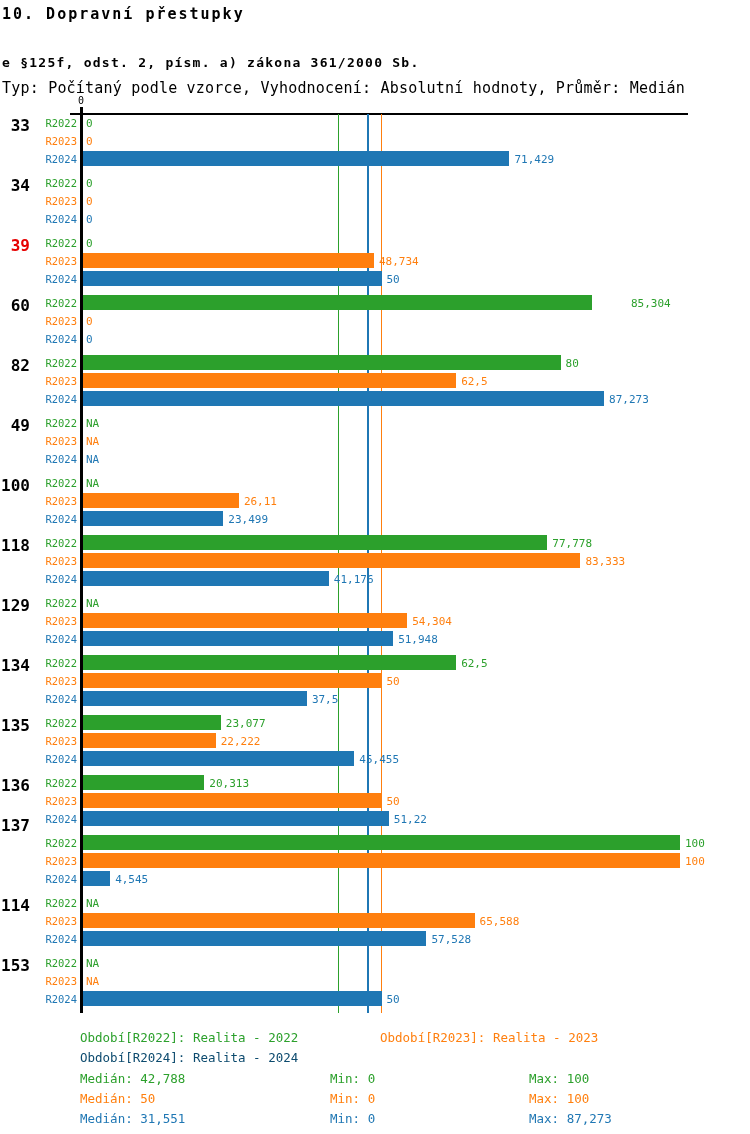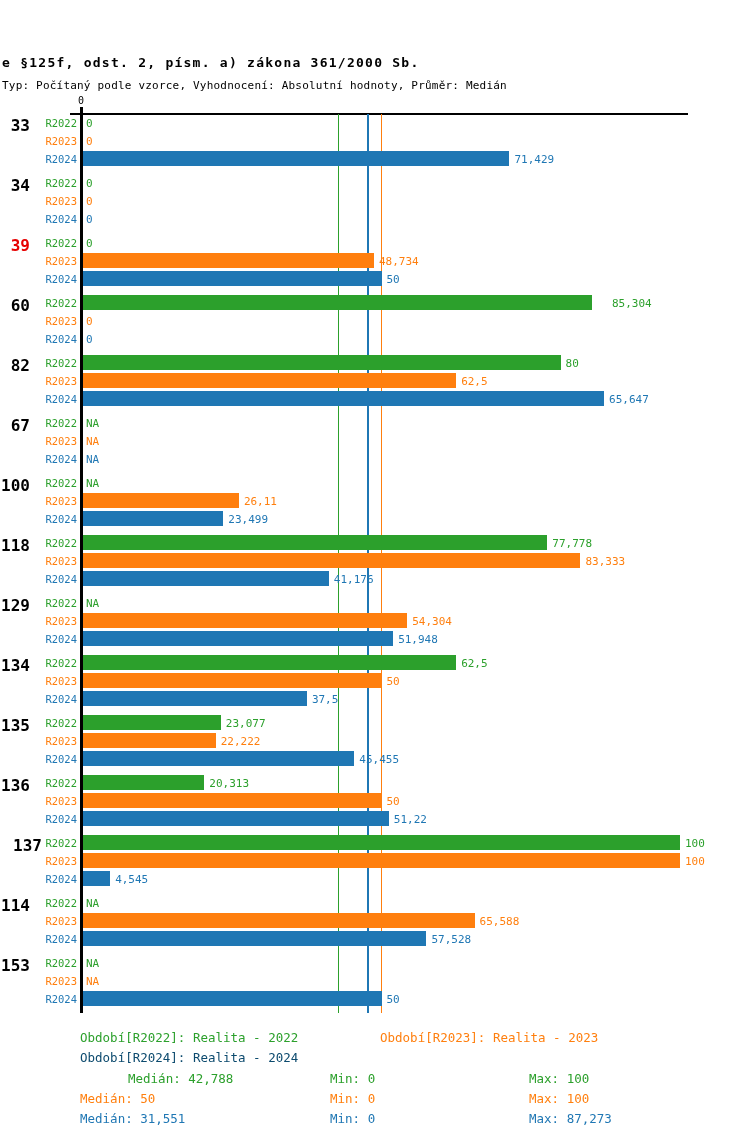--- a/index.html
+++ b/index.html
@@ -3,36 +3,37 @@
 <meta charset="utf-8">
 <style>
   html,body { margin:0; padding:0; background:#fff; }
   .page {
     position:relative; width:750px; height:1134px; background:#ffffff;
     font-family:"DejaVu Sans Mono", monospace; overflow:hidden;
   }
   .abs { position:absolute; white-space:pre; }
   .title-line  { left:2px; font-weight:bold; font-size:15px; letter-spacing:2px; color:#000; }
   .sub-line    { left:2px; font-weight:bold; font-size:13px; letter-spacing:1.25px; color:#000; }
-  .meta-line   { left:2px; font-size:11px; letter-spacing:0.2px; color:#000; }
+  .meta-line   { left:2px; font-size:15px; letter-spacing:0.2px; color:#000; }
   .tick-label  { font-size:10px; color:#000; }
   .axis-h      { position:absolute; background:#000; height:2px; }
   .axis-v      { position:absolute; background:#000; width:2.5px; }
   .median-line { position:absolute; width:1.5px; top:114px; height:899px; }
   .glabel      { position:absolute; width:30px; text-align:right; font-weight:bold; font-size:16px; color:#000; }
   .slabel      { position:absolute; width:48px; left:29px; text-align:right; font-size:10.5px; }
   .bar         { position:absolute; height:15px; }
   .vlabel      { position:absolute; font-size:11px; white-space:pre; }
   .leg         { position:absolute; font-size:12.5px; white-space:pre; }
 </style>
 </head>
 <body>
 
 <div class="page">
 
+  <div class="abs title-line" style="top:5px;">10. Dopravní přestupky</div>
   <div class="abs sub-line" style="top:55px;">e §125f, odst. 2, písm. a) zákona 361/2000 Sb.</div>
   <div class="abs meta-line" style="top:79px;">Typ: Počítaný podle vzorce, Vyhodnocení: Absolutní hodnoty, Průměr: Medián</div>
 
   <div class="abs tick-label" style="left:74px; top:95px; width:14px; text-align:center;">0</div>
   <div class="axis-v" style="left:80px; top:107px; height:906px;"></div>
   <div class="axis-h" style="left:70px; top:113px; width:618px;"></div>
 
   <div class="median-line" id="median-r2022" style="left: 337.694px; background: rgb(44, 160, 44);"></div>
   <div class="median-line" id="median-r2023" style="left: 380.75px; background: rgb(255, 127, 14);"></div>
   <div class="median-line" id="median-r2024" style="left: 367.18px; background: rgb(31, 119, 180);"></div>
@@ -58,36 +59,36 @@
       <div class="vlabel" style="left: 86px; top: 237px; color: rgb(44, 160, 44);">0</div>
       <div class="slabel" style="top: 255px; color: rgb(255, 127, 14);">R2023</div>
       <div class="bar" style="left: 83px; top: 253px; width: 290.942px; background: rgb(255, 127, 14);"></div>
       <div class="vlabel" style="left: 378.942px; top: 255px; color: rgb(255, 127, 14);">48,734</div>
       <div class="slabel" style="top: 273px; color: rgb(31, 119, 180);">R2024</div>
       <div class="bar" style="left: 83px; top: 271px; width: 298.5px; background: rgb(31, 119, 180);"></div>
       <div class="vlabel" style="left: 386.5px; top: 273px; color: rgb(31, 119, 180);">50</div>
       <div class="glabel" style="top: 296px; left: 0px;">60</div>
       <div class="slabel" style="top: 297px; color: rgb(44, 160, 44);">R2022</div>
       <div class="bar" style="left: 83px; top: 295px; width: 509.265px; background: rgb(44, 160, 44);"></div>
-      <div class="vlabel" style="left: 612px; top: 297px; color: rgb(44, 160, 44);">85,304</div>
+      <div class="vlabel" style="left: 631px; top: 297px; color: rgb(44, 160, 44);">85,304</div>
       <div class="slabel" style="top: 315px; color: rgb(255, 127, 14);">R2023</div>
       <div class="vlabel" style="left: 86px; top: 315px; color: rgb(255, 127, 14);">0</div>
       <div class="slabel" style="top: 333px; color: rgb(31, 119, 180);">R2024</div>
       <div class="vlabel" style="left: 86px; top: 333px; color: rgb(31, 119, 180);">0</div>
       <div class="glabel" style="top: 356px; left: 0px;">82</div>
       <div class="slabel" style="top: 357px; color: rgb(44, 160, 44);">R2022</div>
       <div class="bar" style="left: 83px; top: 355px; width: 477.6px; background: rgb(44, 160, 44);"></div>
       <div class="vlabel" style="left: 565.6px; top: 357px; color: rgb(44, 160, 44);">80</div>
       <div class="slabel" style="top: 375px; color: rgb(255, 127, 14);">R2023</div>
       <div class="bar" style="left: 83px; top: 373px; width: 373.125px; background: rgb(255, 127, 14);"></div>
       <div class="vlabel" style="left: 461.125px; top: 375px; color: rgb(255, 127, 14);">62,5</div>
       <div class="slabel" style="top: 393px; color: rgb(31, 119, 180);">R2024</div>
       <div class="bar" style="left: 83px; top: 391px; width: 521.02px; background: rgb(31, 119, 180);"></div>
-      <div class="vlabel" style="left: 609.02px; top: 393px; color: rgb(31, 119, 180);">65,647</div>
-      <div class="glabel" style="top: 416px; left: 0px;">67</div>
+      <div class="vlabel" style="left: 609.02px; top: 393px; color: rgb(31, 119, 180);">87,273</div>
+      <div class="glabel" style="top: 416px; left: 0px;">49</div>
       <div class="slabel" style="top: 417px; color: rgb(44, 160, 44);">R2022</div>
       <div class="vlabel" style="left: 86px; top: 417px; color: rgb(44, 160, 44);">NA</div>
       <div class="slabel" style="top: 435px; color: rgb(255, 127, 14);">R2023</div>
       <div class="vlabel" style="left: 86px; top: 435px; color: rgb(255, 127, 14);">NA</div>
       <div class="slabel" style="top: 453px; color: rgb(31, 119, 180);">R2024</div>
       <div class="vlabel" style="left: 86px; top: 453px; color: rgb(31, 119, 180);">NA</div>
       <div class="glabel" style="top: 476px; left: 0px;">100</div>
       <div class="slabel" style="top: 477px; color: rgb(44, 160, 44);">R2022</div>
       <div class="vlabel" style="left: 86px; top: 477px; color: rgb(44, 160, 44);">NA</div>
       <div class="slabel" style="top: 495px; color: rgb(255, 127, 14);">R2023</div>
@@ -138,21 +139,21 @@
       <div class="glabel" style="top: 776px; left: 0px;">136</div>
       <div class="slabel" style="top: 777px; color: rgb(44, 160, 44);">R2022</div>
       <div class="bar" style="left: 83px; top: 775px; width: 121.269px; background: rgb(44, 160, 44);"></div>
       <div class="vlabel" style="left: 209.269px; top: 777px; color: rgb(44, 160, 44);">20,313</div>
       <div class="slabel" style="top: 795px; color: rgb(255, 127, 14);">R2023</div>
       <div class="bar" style="left: 83px; top: 793px; width: 298.5px; background: rgb(255, 127, 14);"></div>
       <div class="vlabel" style="left: 386.5px; top: 795px; color: rgb(255, 127, 14);">50</div>
       <div class="slabel" style="top: 813px; color: rgb(31, 119, 180);">R2024</div>
       <div class="bar" style="left: 83px; top: 811px; width: 305.783px; background: rgb(31, 119, 180);"></div>
       <div class="vlabel" style="left: 393.783px; top: 813px; color: rgb(31, 119, 180);">51,22</div>
-      <div class="glabel" style="top: 836px; left: 0px; padding-left: 12px;">137</div>
+      <div class="glabel" style="top: 816px; left: 0px;">137</div>
       <div class="slabel" style="top: 837px; color: rgb(44, 160, 44);">R2022</div>
       <div class="bar" style="left: 83px; top: 835px; width: 597px; background: rgb(44, 160, 44);"></div>
       <div class="vlabel" style="left: 685px; top: 837px; color: rgb(44, 160, 44);">100</div>
       <div class="slabel" style="top: 855px; color: rgb(255, 127, 14);">R2023</div>
       <div class="bar" style="left: 83px; top: 853px; width: 597px; background: rgb(255, 127, 14);"></div>
       <div class="vlabel" style="left: 685px; top: 855px; color: rgb(255, 127, 14);">100</div>
       <div class="slabel" style="top: 873px; color: rgb(31, 119, 180);">R2024</div>
       <div class="bar" style="left: 83px; top: 871px; width: 27.1336px; background: rgb(31, 119, 180);"></div>
       <div class="vlabel" style="left: 115.134px; top: 873px; color: rgb(31, 119, 180);">4,545</div>
       <div class="glabel" style="top: 896px; left: 0px;">114</div>
@@ -171,21 +172,21 @@
       <div class="vlabel" style="left: 86px; top: 975px; color: rgb(255, 127, 14);">NA</div>
       <div class="slabel" style="top: 993px; color: rgb(31, 119, 180);">R2024</div>
       <div class="bar" style="left: 83px; top: 991px; width: 298.5px; background: rgb(31, 119, 180);"></div>
       <div class="vlabel" style="left: 386.5px; top: 993px; color: rgb(31, 119, 180);">50</div>
     </div>
 
   <div class="leg" style="left: 80px; top: 1030px; color: rgb(44, 160, 44);">Období[R2022]: Realita - 2022</div>
   <div class="leg" style="left: 380px; top: 1030px; color: rgb(255, 127, 14);">Období[R2023]: Realita - 2023</div>
   <div class="leg" style="left: 80px; top: 1050px; color: #0c4a6e;">Období[R2024]: Realita - 2024</div>
 
-  <div class="leg" style="left: 80px; top: 1071px; color: rgb(44, 160, 44); margin-left: 48px;">Medián: 42,788</div>
+  <div class="leg" style="left: 80px; top: 1071px; color: rgb(44, 160, 44);">Medián: 42,788</div>
   <div class="leg" style="left: 330px; top: 1071px; color: rgb(44, 160, 44);">Min: 0</div>
   <div class="leg" style="left: 529px; top: 1071px; color: rgb(44, 160, 44);">Max: 100</div>
 
   <div class="leg" style="left: 80px; top: 1091px; color: rgb(255, 127, 14);">Medián: 50</div>
   <div class="leg" style="left: 330px; top: 1091px; color: rgb(255, 127, 14);">Min: 0</div>
   <div class="leg" style="left: 529px; top: 1091px; color: rgb(255, 127, 14);">Max: 100</div>
 
   <div class="leg" style="left: 80px; top: 1111px; color: rgb(31, 119, 180);">Medián: 31,551</div>
   <div class="leg" style="left: 330px; top: 1111px; color: rgb(31, 119, 180);">Min: 0</div>
   <div class="leg" style="left: 529px; top: 1111px; color: rgb(31, 119, 180);">Max: 87,273</div>

